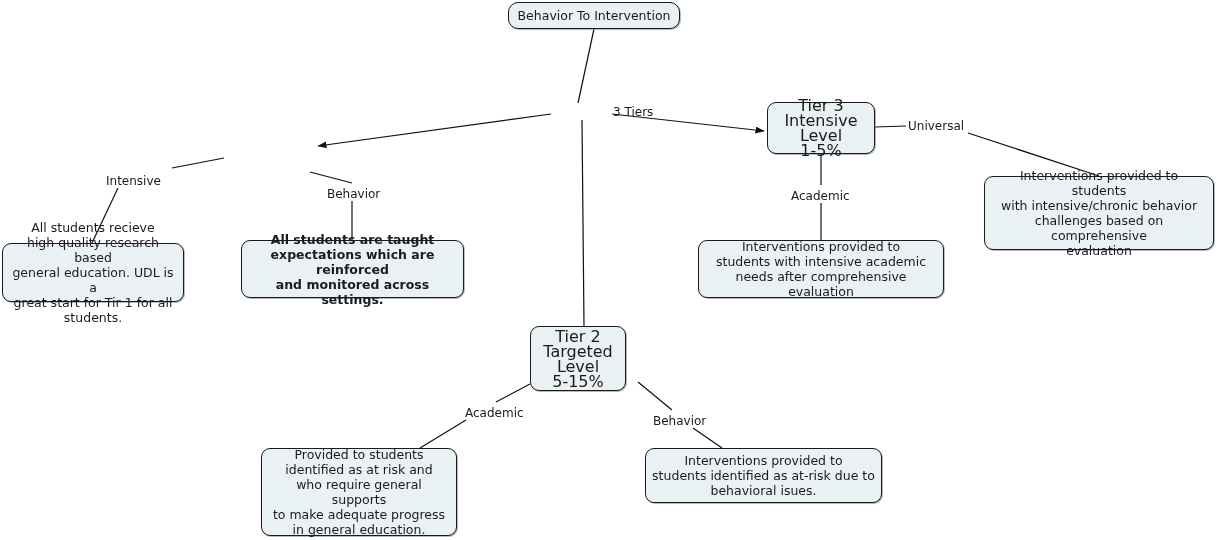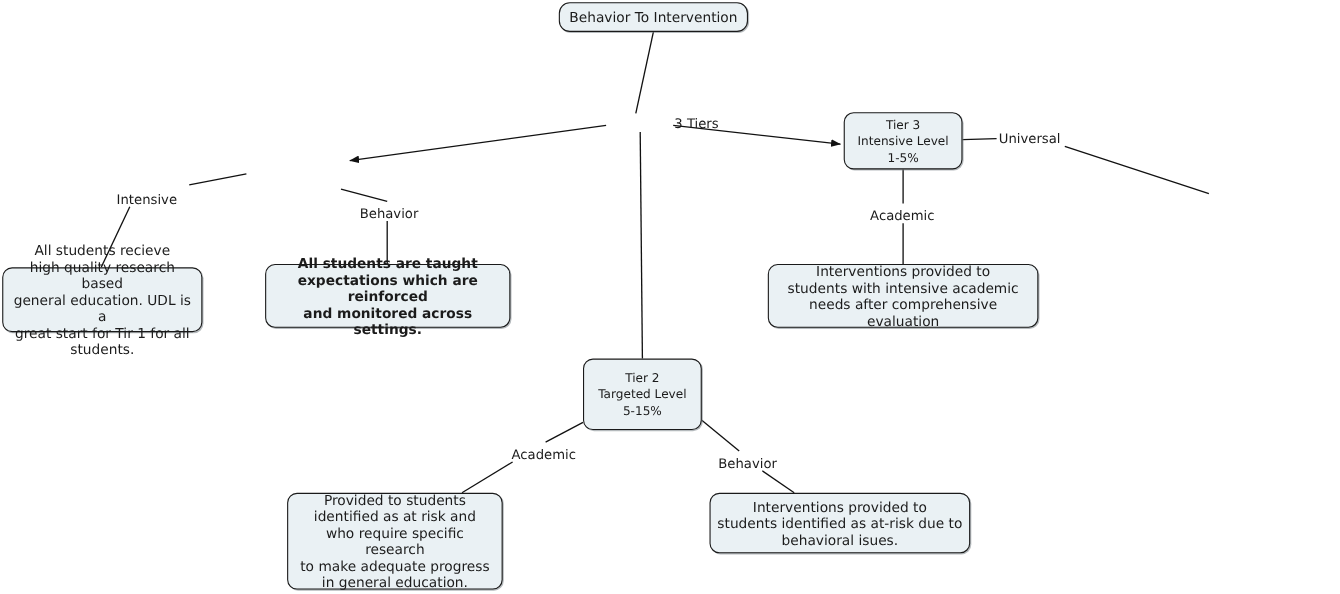--- a/index.html
+++ b/index.html
@@ -38,21 +38,21 @@
     justify-content: center;
     text-align: center;
     color: #1b1b1b;
     font-size: 12.5px;
     line-height: 15px;
     padding: 3px 6px;
     white-space: pre-line;
     box-shadow: 1px 1px 0 rgba(120,130,135,0.55);
   }
   .node.tier {
-    font-size: 11px;
+    font-size: 16px;
   }
   .node.title {
     border-radius: 10px;
   }
   .edge-label {
     position: absolute;
     color: #1b1b1b;
     font-size: 12px;
     line-height: 14px;
     background: transparent;
@@ -98,42 +98,46 @@
     <line x1="693" y1="428" x2="722" y2="448" stroke="#111111" stroke-width="1.2"></line>
   </svg>
 
   <div class="node title" style="left:508px; top:2px; width:172px; height:27px;">Behavior To Intervention</div>
 
 
   <div class="node tier" style="left:767px; top:102px; width:108px; height:52px;">Tier 3
 Intensive Level
 1-5%</div>
 
-  <div class="node tier" style="left:530px; top:326px; width:108px; height:65px;">Tier 2
+  <div class="node tier" style="left:530px; top:326px; width:96px; height:65px;">Tier 2
 Targeted Level
 5-15%</div>
 
   <div class="node" style="left:2px; top:243px; width:182px; height:59px;">All students recieve
 high quality research based
 general education. UDL is a
 great start for Tir 1 for all
 students.</div>
 
   <div class="node" style="left:241px; top:240px; width:223px; height:58px;font-weight:bold;">All students are taught
 expectations which are reinforced
 and monitored across settings.</div>
 
   <div class="node" style="left:698px; top:240px; width:246px; height:58px;">Interventions provided to
 students with intensive academic
 needs after comprehensive evaluation</div>
 
+  <div class="node" style="left:984px; top:176px; width:230px; height:74px;">Interventions provided to students
+with intensive/chronic behavior
+challenges based on comprehensive
+evaluation</div>
 
   <div class="node" style="left:261px; top:448px; width:196px; height:88px;">Provided to students
 identified as at risk and
-who require specific research
+who require general supports
 to make adequate progress
 in general education.</div>
 
   <div class="node" style="left:645px; top:448px; width:237px; height:55px;">Interventions provided to
 students identified as at-risk due to
 behavioral isues.</div>
 
   <div class="edge-label" style="left:569px; top:105px;margin-left:44px;">3 Tiers</div>
 
   <div class="edge-label" style="left:106px; top:174px;">Intensive</div>

